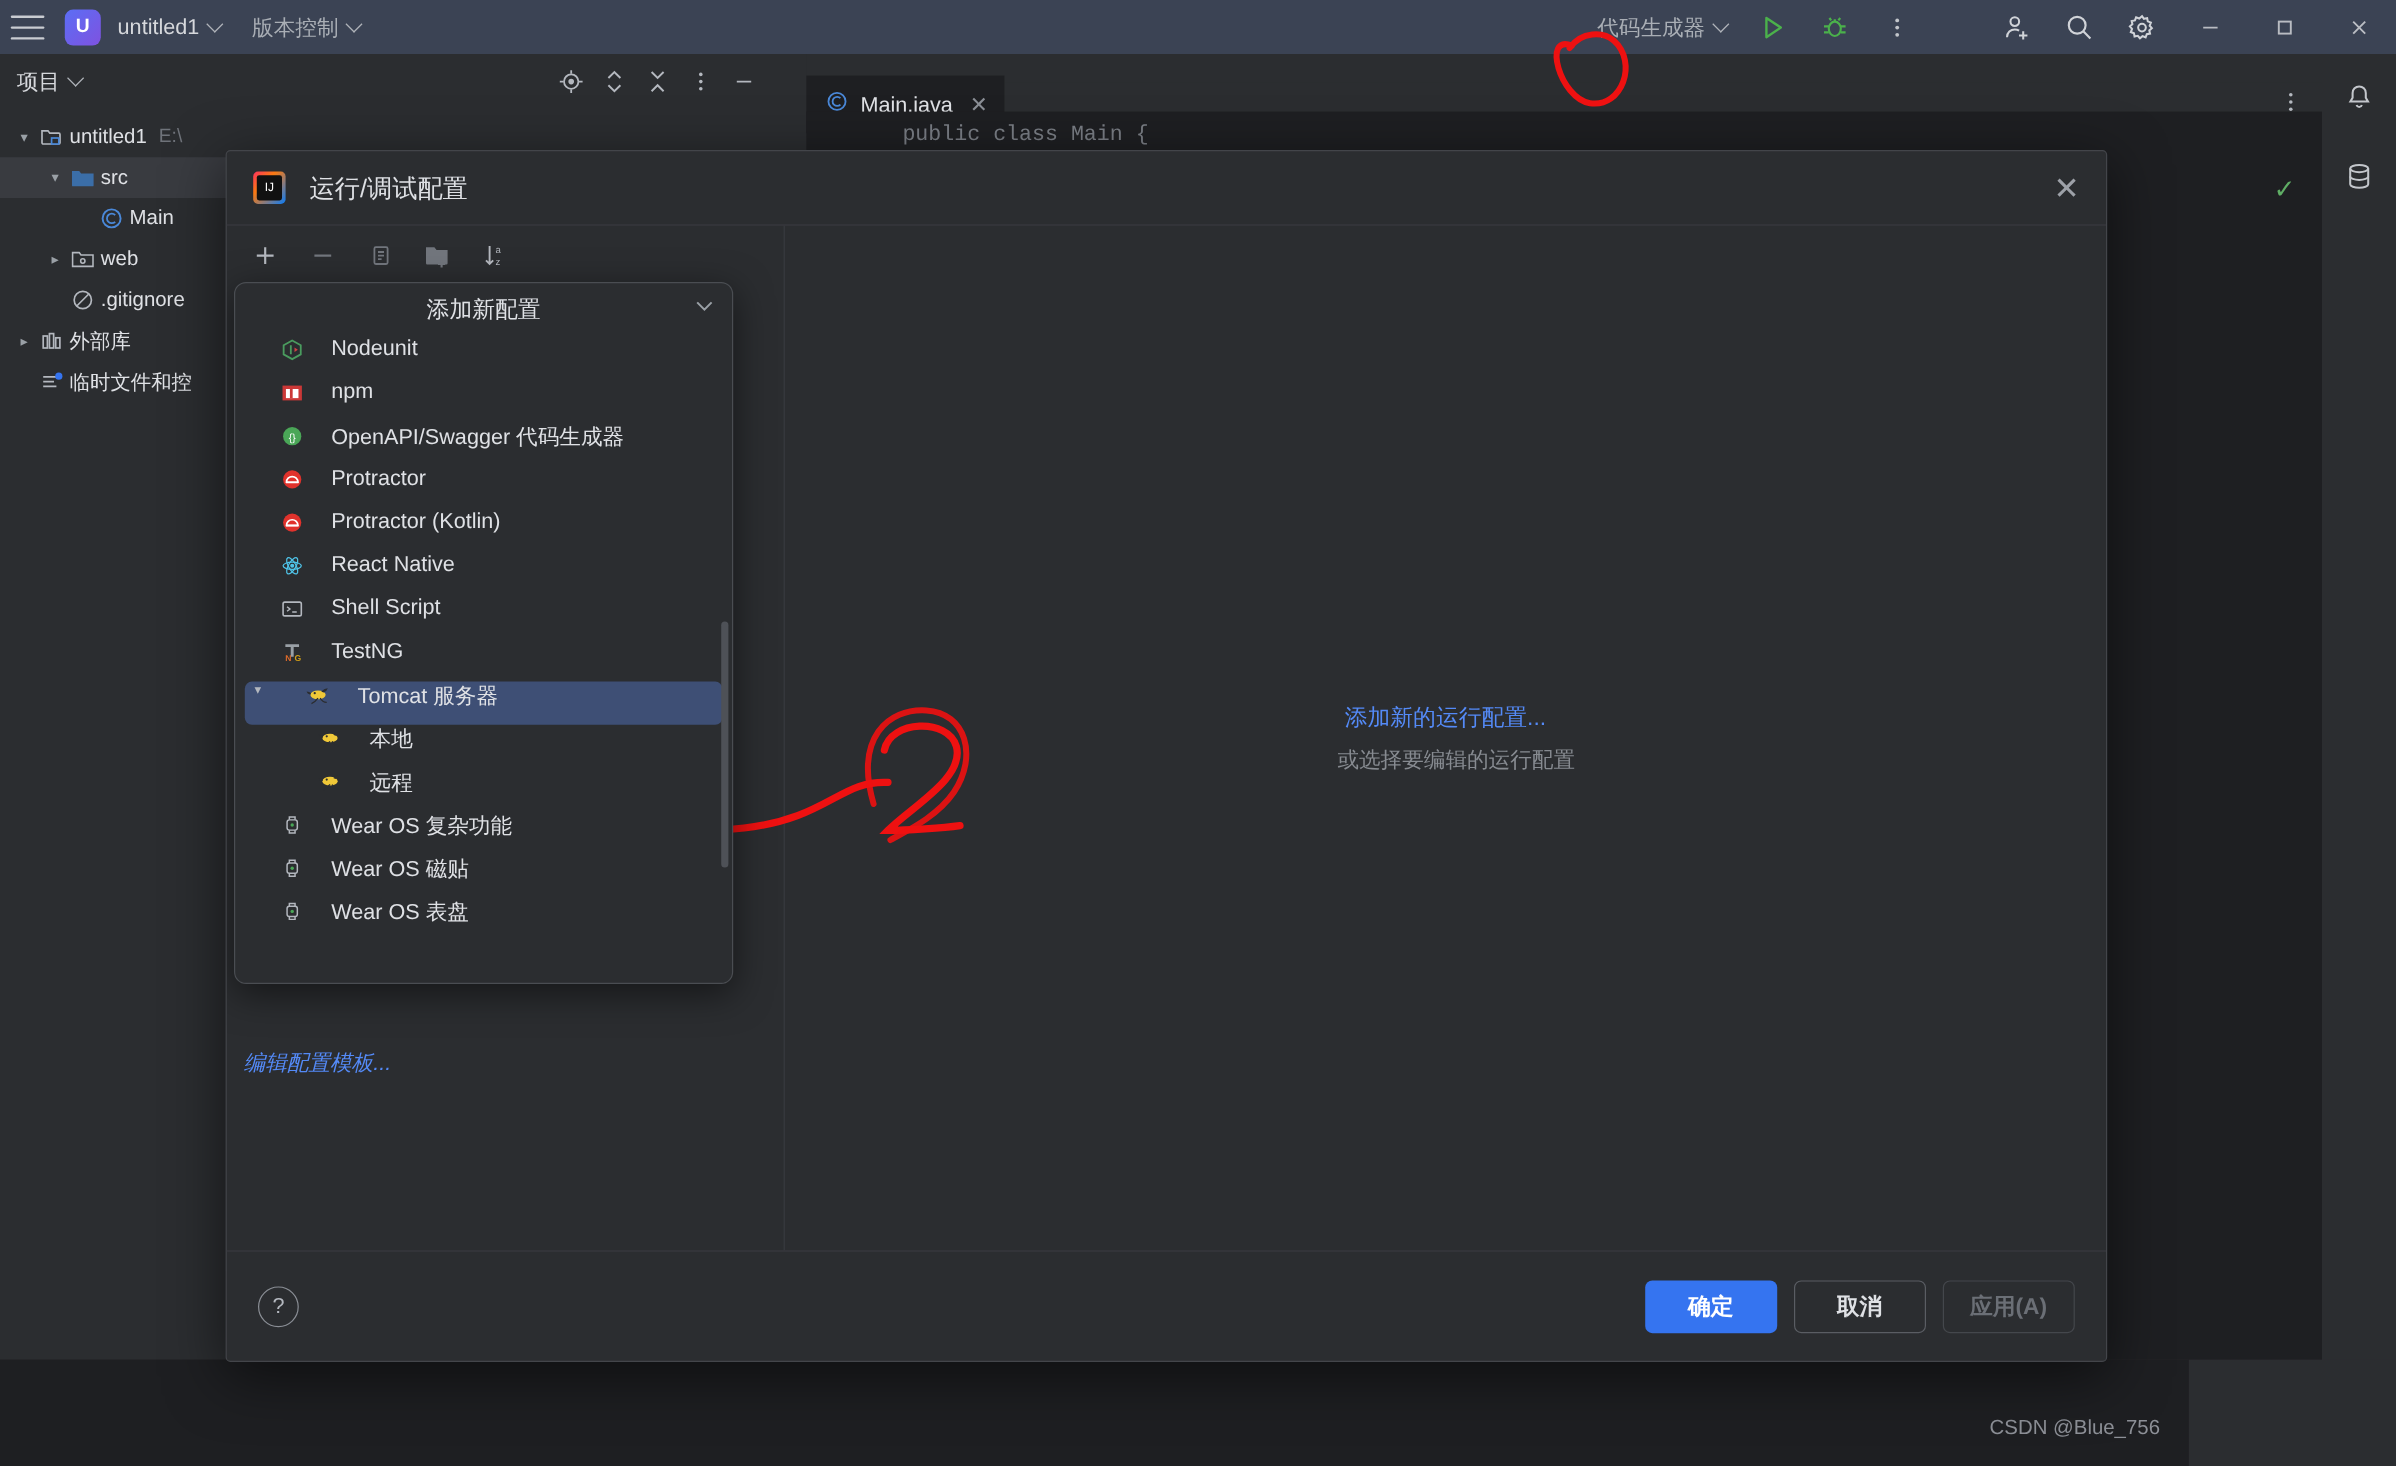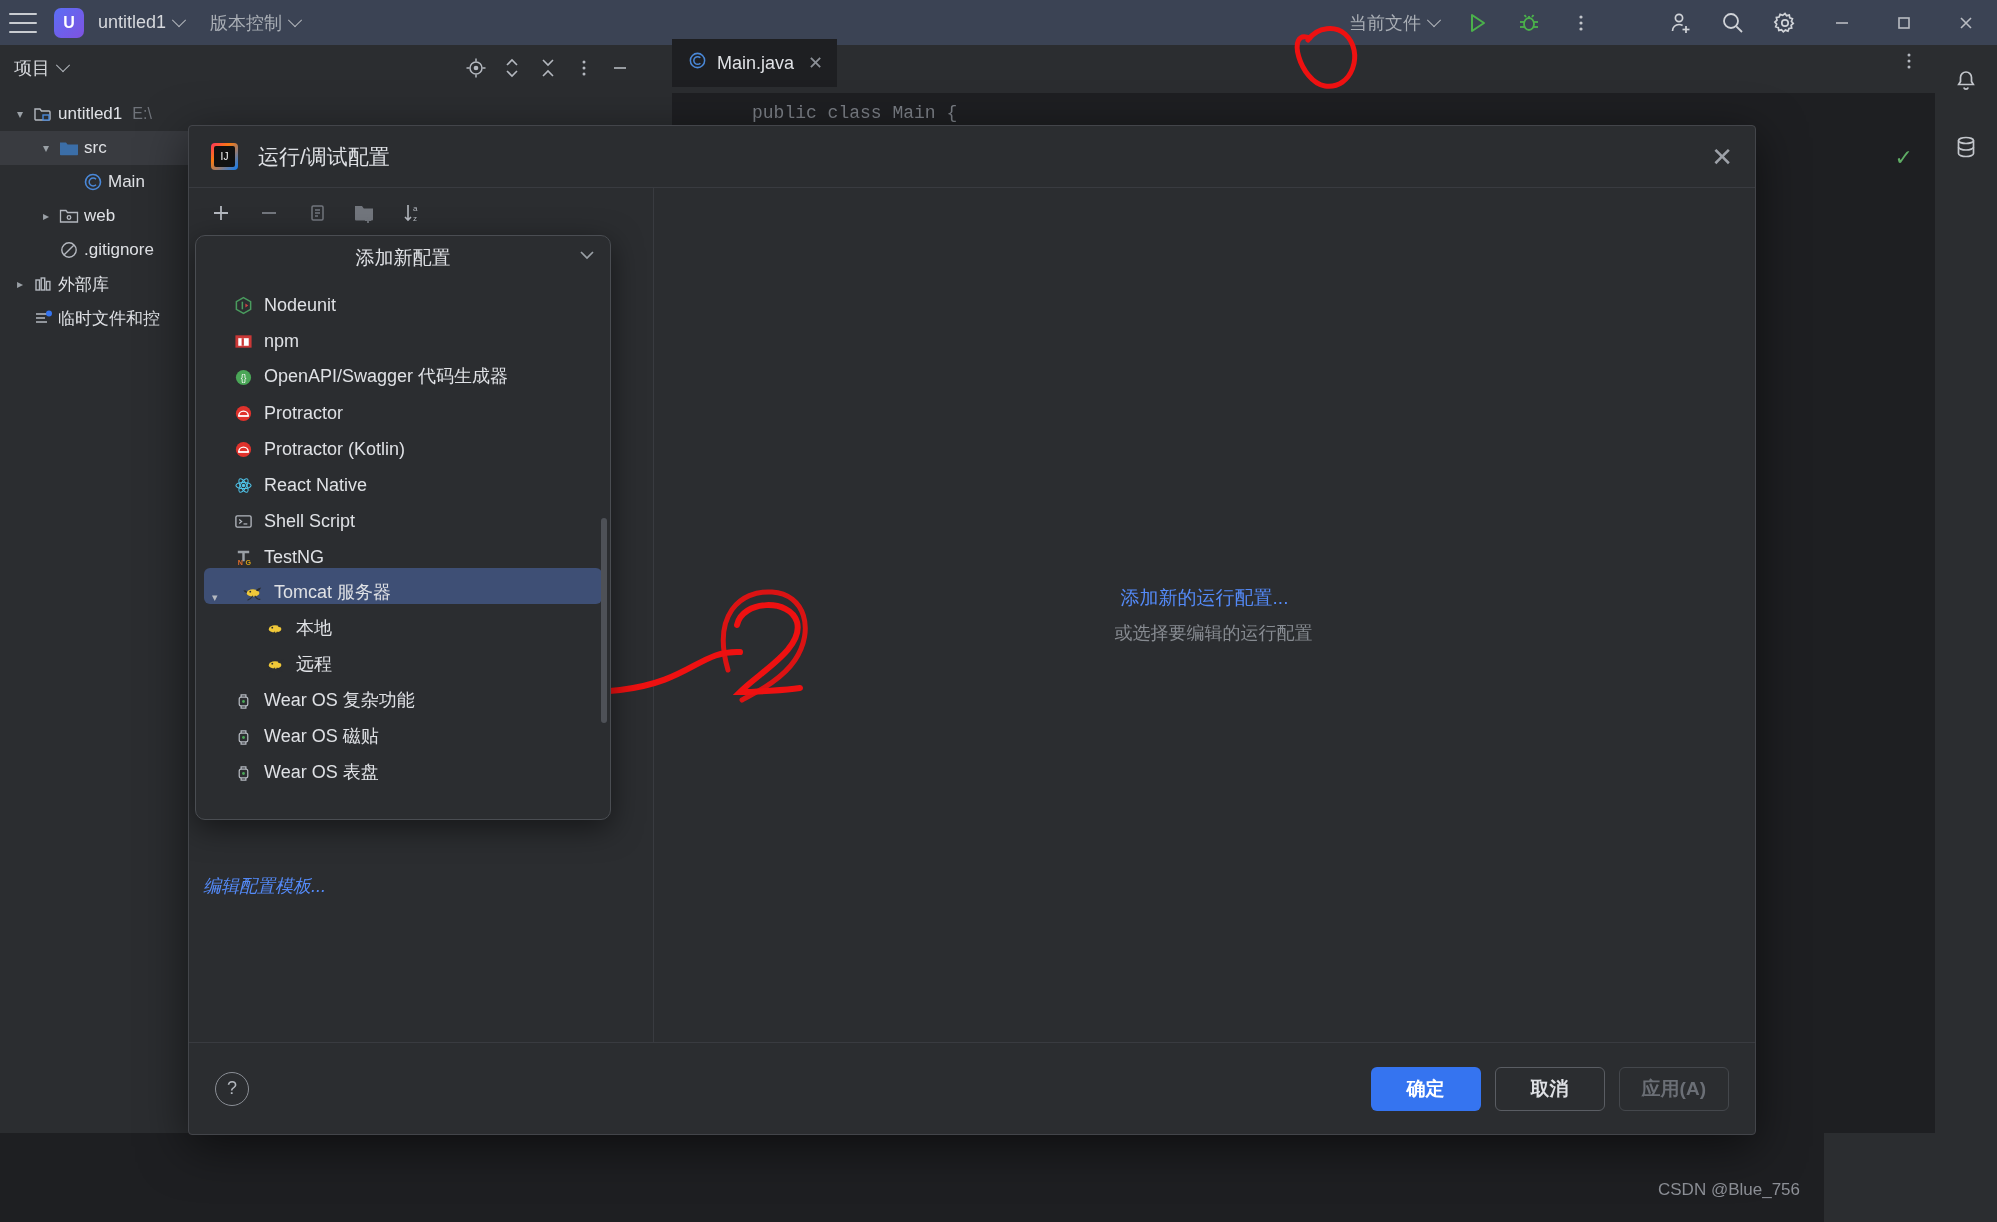--- a/index.html
+++ b/index.html
@@ -59,21 +59,21 @@
   .tnode.sel { background: #393b40; }
   .tarrow { width: 20px; display: flex; align-items: center; justify-content: center;
     color: #9aa0a6; font-size: 12px; }
   .ticon { width: 26px; display: flex; align-items: center; justify-content: center; }
   .tlabel { color: #dfe1e5; margin-left: 2px; }
   .tpath { color: #6f737a; margin-left: 10px; font-size: 16px; }
 
   
   .editorzone { position: absolute; left: 672px; top: 45px; right: 62px; height: 1088px;
     background: #2b2d30; }
-  .tabbar { height: 36px; display: flex; align-items: center; background: #2b2d30; }
+  .tabbar { height: 36px; display: flex; align-items: center; background: #2b2d30; margin-top: 24px; }
   .etab { height: 48px; display: flex; align-items: center; gap: 10px;
     padding: 0 14px 0 16px; background: #1e1f22; cursor: pointer; font-size: 18px; }
   .etab .x { color: #8b8f96; font-size: 18px; margin-left: 4px; }
   .tab-more { margin-left: auto; margin-right: 16px; cursor: pointer; }
   .editorbody { position: absolute; left: 0; top: 48px; right: 0; bottom: 0;
     background: #1e1f22; }
   .codeline { position: absolute; left: 80px; top: 10px; color: #7a7e85; font-size: 18px;
     font-family: "Liberation Mono", "DejaVu Sans Mono", monospace; }
   .brace { position: absolute; left: 700px; top: 72px; color: #bcbec4; font-size: 18px;
     font-family: "Liberation Mono", monospace; }
@@ -127,22 +127,22 @@
     background: #2b2d30; border: 1px solid #4a4d52; border-radius: 10px;
     box-shadow: 0 8px 30px rgba(0,0,0,.5);
     display: flex; flex-direction: column; overflow: hidden; z-index: 5;
   }
   .popup-head { height: 44px; display: flex; align-items: center;
     justify-content: center; position: relative; }
   .popup-head-title { font-size: 19px; color: #dfe1e5; }
   .popup-collapse { position: absolute; right: 14px; top: 12px; cursor: pointer;
     color: #9aa0a6; }
   .popup-list { flex: 1; overflow: hidden; position: relative; }
-  .pitem { height: 36px; display: flex; align-items: flex-end; padding-left: 36px;
-    gap: 10px; font-size: 18px; color: #dfe1e5; cursor: pointer; white-space: nowrap; }
+  .pitem { height: 36px; display: flex; align-items: flex-start; padding-left: 36px;
+    gap: 22px; font-size: 18px; color: #dfe1e5; cursor: pointer; white-space: nowrap; }
   .pitem.sel { background: #3e4f75; margin: 0 8px; border-radius: 6px;
     padding-left: 28px; }
   .pitem.child { padding-left: 68px; }
   .pitem .ic { width: 22px; height: 22px; display: flex; align-items: center;
     justify-content: center; flex: 0 0 22px; }
   .pitem .exp { width: 14px; margin-left: -20px; margin-right: 6px;
     color: #b4b8bf; font-size: 11px; display:flex; align-items:center; }
   .pscroll { position: absolute; right: 3px; top: 238px; width: 6px; height: 205px;
     background: #4e5157; border-radius: 3px; cursor: pointer; }
   .popup-foot { height: 0; }
@@ -183,21 +183,21 @@
       <span class="chev"></span>
     </div>
     <div class="tb-item dim">
       <span>版本控制</span>
       <span class="chev"></span>
     </div>
 
     <div class="tb-spacer"></div>
 
     <div class="tb-item dim" style="margin-right:12px">
-      <span>当前文件</span>
+      <span>代码生成器</span>
       <span class="chev"></span>
     </div>
     <div class="tb-btn">
       <svg width="24" height="24" viewBox="0 0 24 24">
           <path d="M7 4 L19 12 L7 20 Z" fill="none" stroke="#4bb14b" stroke-width="2" stroke-linejoin="round"></path>
         </svg>
     </div>
     <div class="tb-btn">
       <svg width="24" height="24" viewBox="0 0 24 24" stroke="#4bb14b" stroke-width="1.8" fill="none">
         <ellipse cx="12" cy="13" rx="5" ry="6"></ellipse>

